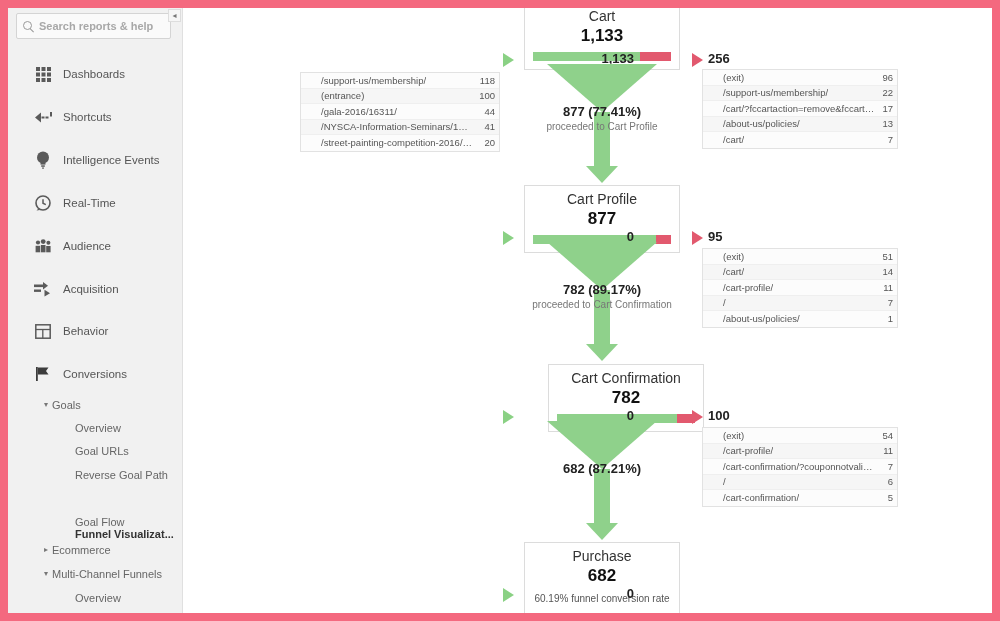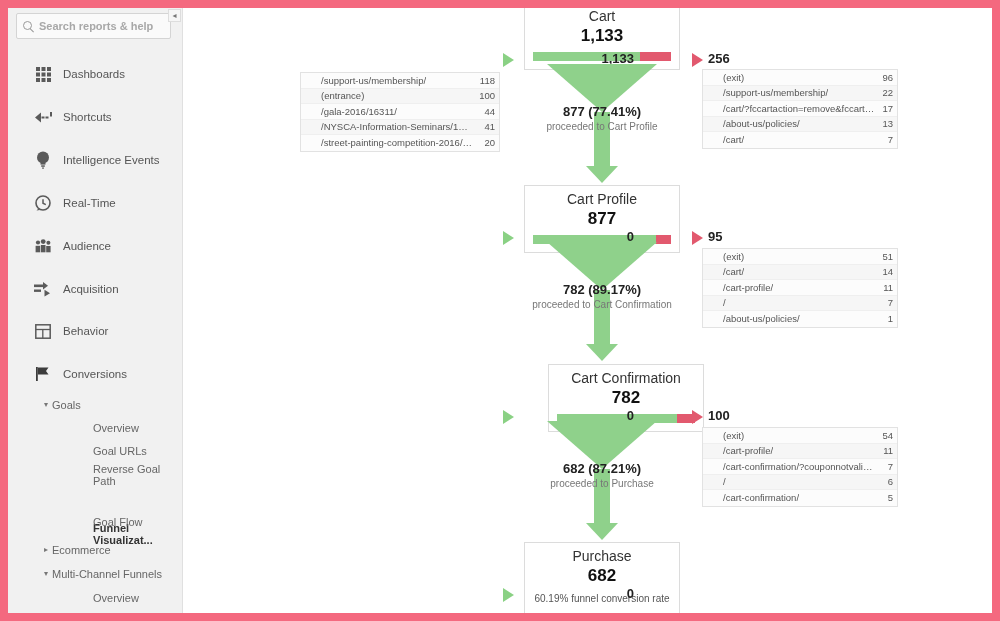--- a/index.html
+++ b/index.html
@@ -72,21 +72,21 @@
     flex: none; display: flex; align-items: center; justify-content: center;
   }
   .nav-item .lbl { white-space: nowrap; }
 
   .sub-item {
     position: absolute; left: 0; width: 175px; height: 23px;
     display: flex; align-items: center;
     font-size: 11px; color: #666; cursor: pointer;
   }
   .sub-item.lvl1 { padding-left: 44px; }
-  .sub-item.lvl2 { padding-left: 85px; }
+  .sub-item.lvl2 { padding-left: 67px; }
   .sub-item.sel { font-weight: bold; color: #333; margin-top: 36px; }
   .tri {
     position: absolute; font-size: 8px; color: #777;
   }
   .tri.down { left: 36px; }
   .tri.right { left: 36px; }
 
   
   #main {
     position: absolute;
@@ -498,21 +498,20 @@
       </div>
     </div>
 
     <div class="funnel-shape">
       <div class="funnel-trap" style="left:363px; top:413px;"></div>
       <div class="funnel-stem" style="left:410px; top:461px; height:56px;"></div>
       <div class="funnel-head" style="left:402px; top:515px;"></div>
     </div>
     <div class="funnel-label" style="left:318px; top:452px;">
       <div class="big">682 (87.21%)</div>
-      <div class="small">proceeded to Purchase</div>
     </div>
 
     <div class="step-box" style="left:340px; top:534px; height:90px;">
       <div class="step-title">Purchase</div>
       <div class="step-count">682</div>
       <div class="conv-rate">60.19% funnel conversion rate</div>
     </div>
     <div class="in-num" style="left:380px; top:578px; width:70px;">0</div>
     <div class="tri-green" style="left:319px; top:580px;"></div>
 

